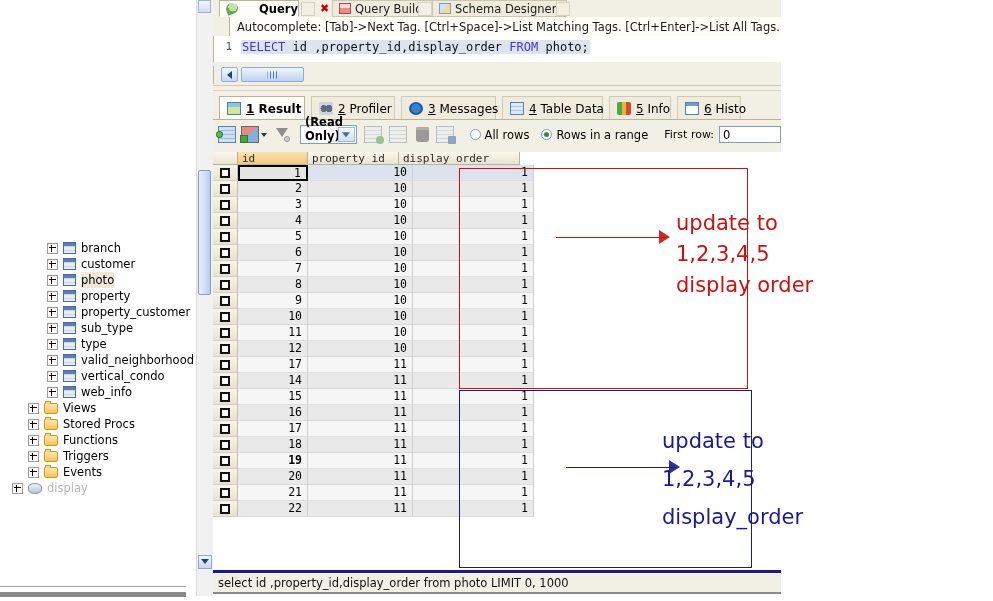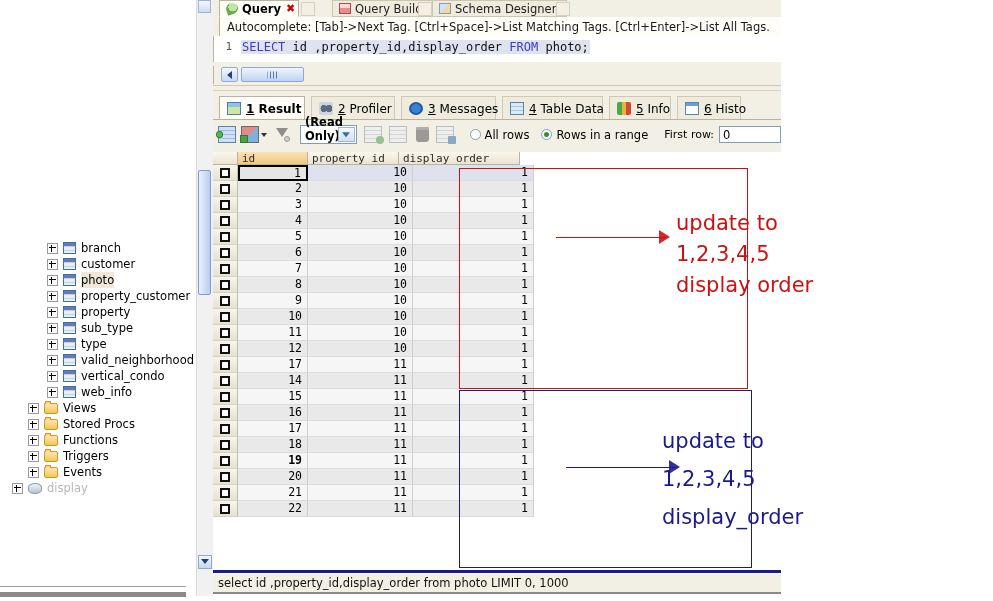--- a/index.html
+++ b/index.html
@@ -60,31 +60,31 @@
   #left-vscroll .vs-bot{position:absolute;left:1px;top:555px;width:14px;height:14px;background:linear-gradient(to bottom,#f6f8fc,#c6d7f0);border:1px solid #8fa9d2;box-sizing:border-box;}
   .arrowdn{position:absolute;left:50%;top:50%;transform:translate(-50%,-60%);width:0;height:0;border-left:4px solid transparent;border-right:4px solid transparent;border-top:5px solid #1f3f80;}
 
   
   #work{position:absolute;left:213px;top:0;width:568px;height:601px;background:#f2efe4;}
 
   
   #tabstrip{position:absolute;left:0;top:0;width:568px;height:17px;background:#f2efe4;}
   .tab{position:absolute;top:0;height:17px;display:flex;align-items:center;padding:0 6px;
        box-sizing:border-box;font-size:11.5px;white-space:nowrap;}
-  .tab.active{background:#fffdf7;border:1px solid #b9b29c;border-bottom:1px solid #fffdf7;font-weight:bold;}
+  .tab.active{background:#fffdf7;border:1px solid #b9b29c;border-bottom:1px solid #fffdf7;font-weight:bold;gap:17px;}
   .tab.inactive{background:#efebdd;border:1px solid #cbc5b2;color:#222;}
   .tab .tabico{width:12px;height:11px;margin-right:4px;flex:0 0 auto;}
   .ico-query{background:radial-gradient(circle at 60% 40%,#bfe4a8 0 45%,#6aa84f 46% 100%);border-radius:50% 50% 50% 0;transform:rotate(-20deg);}
   .ico-qbuilder{background:linear-gradient(to bottom,#ffd8d8 0 45%,#e98b8b 45% 100%);border:1px solid #b04a4a;box-sizing:border-box;}
   .ico-schema{background:linear-gradient(135deg,#cfe3f7 0 50%,#f5d79a 50% 100%);border:1px solid #8a9bb0;box-sizing:border-box;}
   .tab-close{color:#cc0000;font-weight:bold;margin-left:5px;font-size:11px;}
   .tab-ghost{position:absolute;top:2px;width:12px;height:12px;border:1px solid #d6d0bf;background:#f3efe2;}
 
   
-  #hintbar{position:absolute;left:6px;top:17px;width:568px;height:19px;background:#fffdf7;
+  #hintbar{position:absolute;left:16px;top:17px;width:568px;height:19px;background:#fffdf7;
            border-left:1px solid #b9b29c;border-right:0;box-sizing:border-box;
            display:flex;align-items:center;padding-left:7px;font-size:11.5px;color:#1a1a1a;white-space:nowrap;}
 
   
   #editor{position:absolute;left:0;top:36px;width:568px;height:26px;background:#ffffff;
           border-left:1px solid #b9b29c;box-sizing:border-box;}
   #editor .gutter{position:absolute;left:0;top:0;width:22px;height:26px;background:#ffffff;
           color:#555;font-size:11px;text-align:right;padding:4px 4px 0 0;box-sizing:border-box;
           font-family:"DejaVu Sans Mono","Liberation Mono",monospace;}
   #editor .code{position:absolute;left:27px;top:4px;font-family:"DejaVu Sans Mono","Liberation Mono",monospace;
@@ -218,27 +218,27 @@
         <div class="tree-row">
           <span class="indent" style="width: 47px;"></span>
           <span class="exp"></span>
           <span class="ico-table"></span>
           <span class="tree-label selected">photo</span>
         </div>
         <div class="tree-row">
           <span class="indent" style="width: 47px;"></span>
           <span class="exp"></span>
           <span class="ico-table"></span>
+          <span class="tree-label">property</span>
+        </div>
+        <div class="tree-row">
+          <span class="indent" style="width: 47px;"></span>
+          <span class="exp"></span>
+          <span class="ico-table"></span>
           <span class="tree-label">property_customer</span>
-        </div>
-        <div class="tree-row">
-          <span class="indent" style="width: 47px;"></span>
-          <span class="exp"></span>
-          <span class="ico-table"></span>
-          <span class="tree-label">property</span>
         </div>
         <div class="tree-row">
           <span class="indent" style="width: 47px;"></span>
           <span class="exp"></span>
           <span class="ico-table"></span>
           <span class="tree-label">sub_type</span>
         </div>
         <div class="tree-row">
           <span class="indent" style="width: 47px;"></span>
           <span class="exp"></span>

